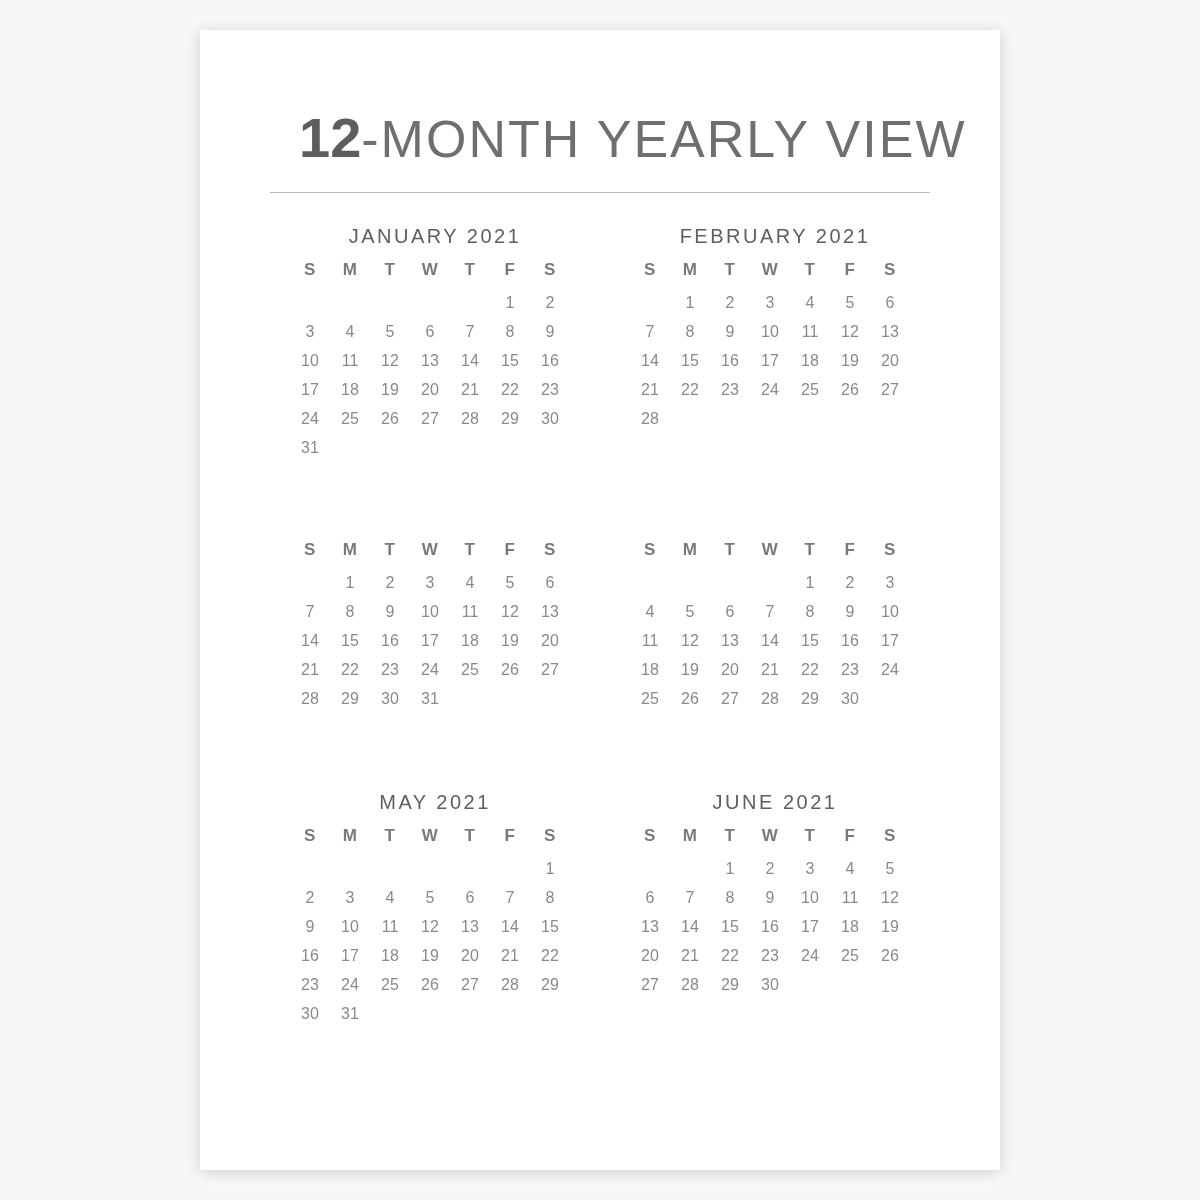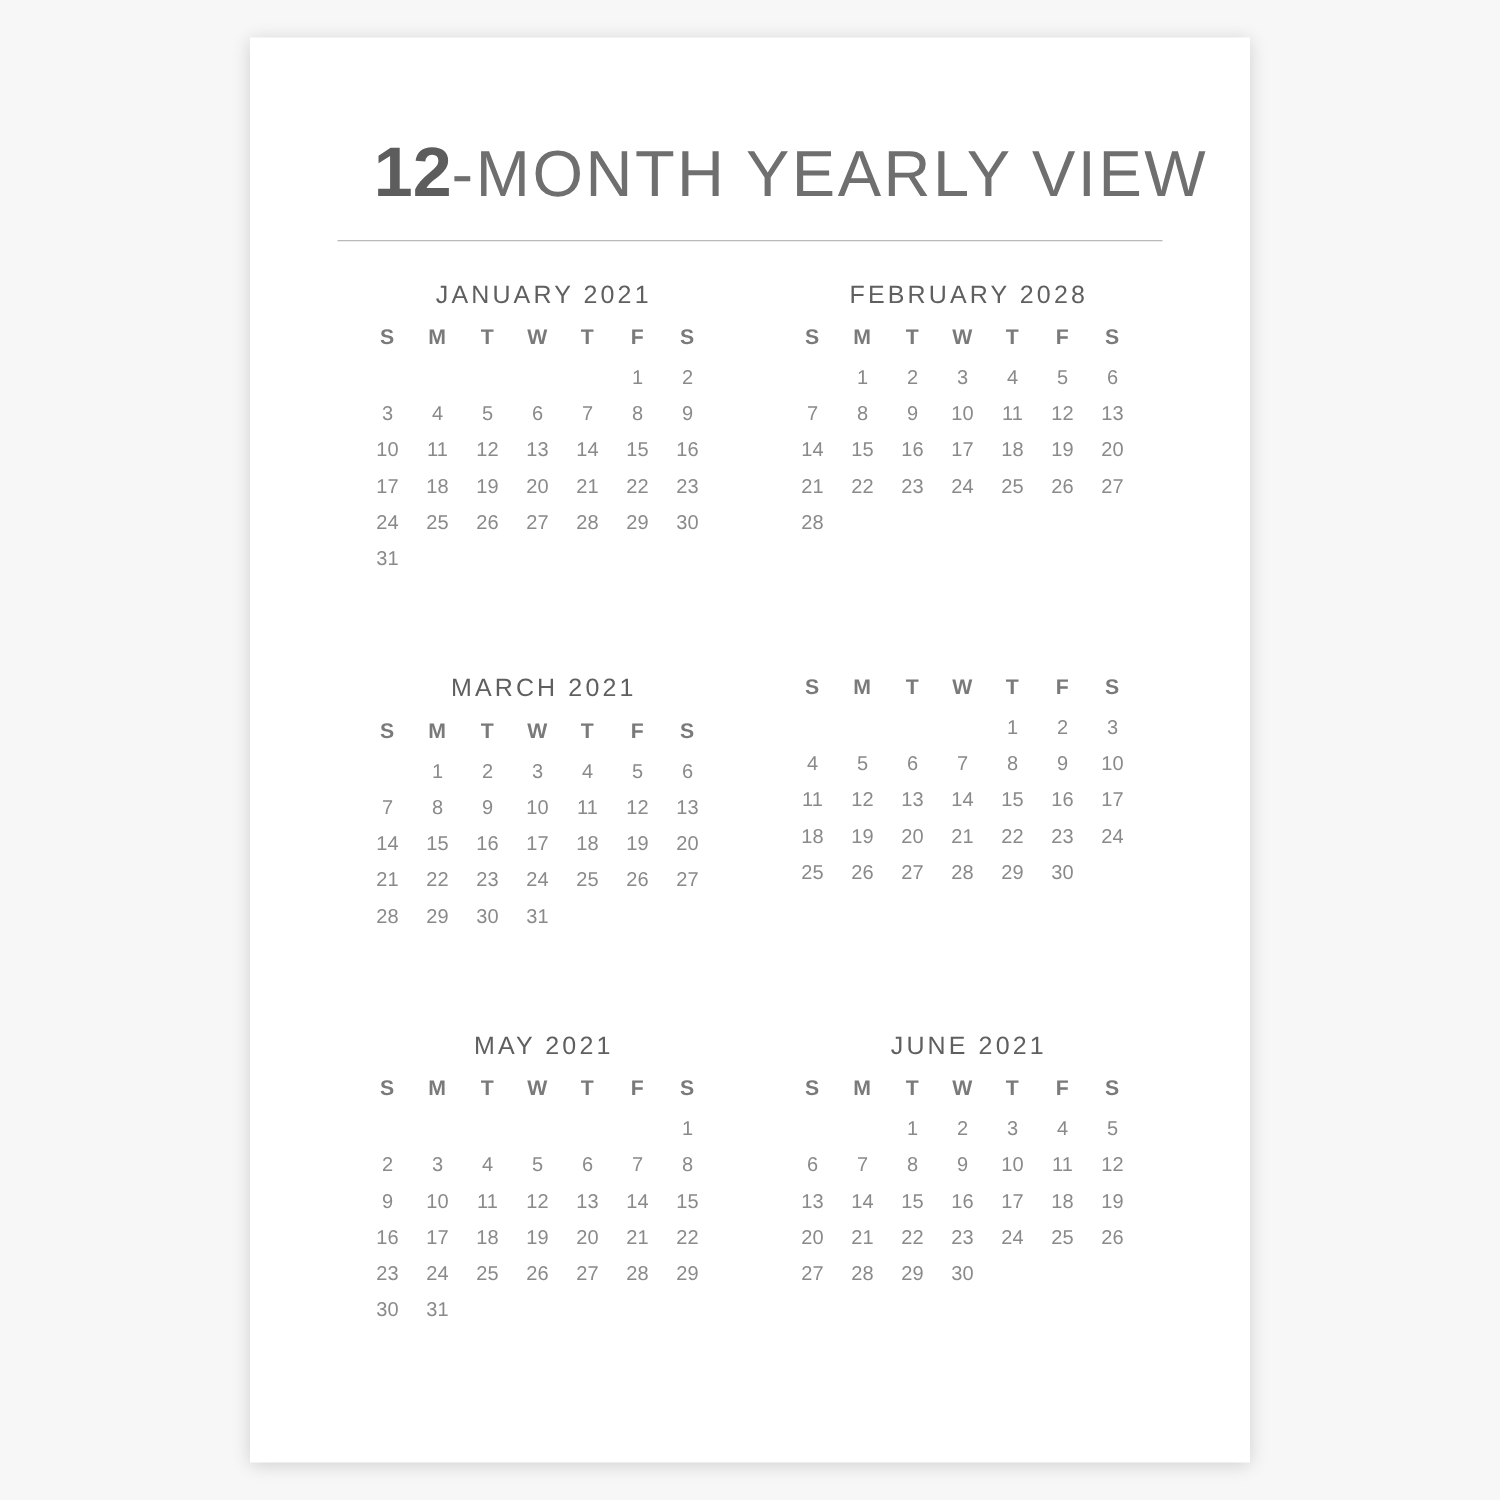--- a/index.html
+++ b/index.html
@@ -170,64 +170,63 @@
             <div class="day">25</div>
             <div class="day">26</div>
             <div class="day">27</div>
             <div class="day">28</div>
             <div class="day">29</div>
             <div class="day">30</div>
             <div class="day">31</div>
           </div>
         </div>
         <div class="month">
-          <div class="month-name">FEBRUARY 2028</div>
-          <div class="dow-row">
-            <div class="dow">S</div>
-            <div class="dow">M</div>
-            <div class="dow">T</div>
-            <div class="dow">W</div>
-            <div class="dow">T</div>
-            <div class="dow">F</div>
-            <div class="dow">S</div>
-          </div>
-          <div class="days-grid">
-            <div class="day empty"></div>
-            <div class="day">1</div>
-            <div class="day">2</div>
-            <div class="day">3</div>
-            <div class="day">4</div>
-            <div class="day">5</div>
-            <div class="day">6</div>
-            <div class="day">7</div>
-            <div class="day">8</div>
-            <div class="day">9</div>
-            <div class="day">10</div>
-            <div class="day">11</div>
-            <div class="day">12</div>
-            <div class="day">13</div>
-            <div class="day">14</div>
-            <div class="day">15</div>
-            <div class="day">16</div>
-            <div class="day">17</div>
-            <div class="day">18</div>
-            <div class="day">19</div>
-            <div class="day">20</div>
-            <div class="day">21</div>
-            <div class="day">22</div>
-            <div class="day">23</div>
-            <div class="day">24</div>
-            <div class="day">25</div>
-            <div class="day">26</div>
-            <div class="day">27</div>
-            <div class="day">28</div>
-          </div>
-        </div>
-        <div class="month">
-          <div class="month-name">MARCH 2021</div>
+          <div class="month-name">FEBRUARY 2021</div>
+          <div class="dow-row">
+            <div class="dow">S</div>
+            <div class="dow">M</div>
+            <div class="dow">T</div>
+            <div class="dow">W</div>
+            <div class="dow">T</div>
+            <div class="dow">F</div>
+            <div class="dow">S</div>
+          </div>
+          <div class="days-grid">
+            <div class="day empty"></div>
+            <div class="day">1</div>
+            <div class="day">2</div>
+            <div class="day">3</div>
+            <div class="day">4</div>
+            <div class="day">5</div>
+            <div class="day">6</div>
+            <div class="day">7</div>
+            <div class="day">8</div>
+            <div class="day">9</div>
+            <div class="day">10</div>
+            <div class="day">11</div>
+            <div class="day">12</div>
+            <div class="day">13</div>
+            <div class="day">14</div>
+            <div class="day">15</div>
+            <div class="day">16</div>
+            <div class="day">17</div>
+            <div class="day">18</div>
+            <div class="day">19</div>
+            <div class="day">20</div>
+            <div class="day">21</div>
+            <div class="day">22</div>
+            <div class="day">23</div>
+            <div class="day">24</div>
+            <div class="day">25</div>
+            <div class="day">26</div>
+            <div class="day">27</div>
+            <div class="day">28</div>
+          </div>
+        </div>
+        <div class="month">
           <div class="dow-row">
             <div class="dow">S</div>
             <div class="dow">M</div>
             <div class="dow">T</div>
             <div class="dow">W</div>
             <div class="dow">T</div>
             <div class="dow">F</div>
             <div class="dow">S</div>
           </div>
           <div class="days-grid">

